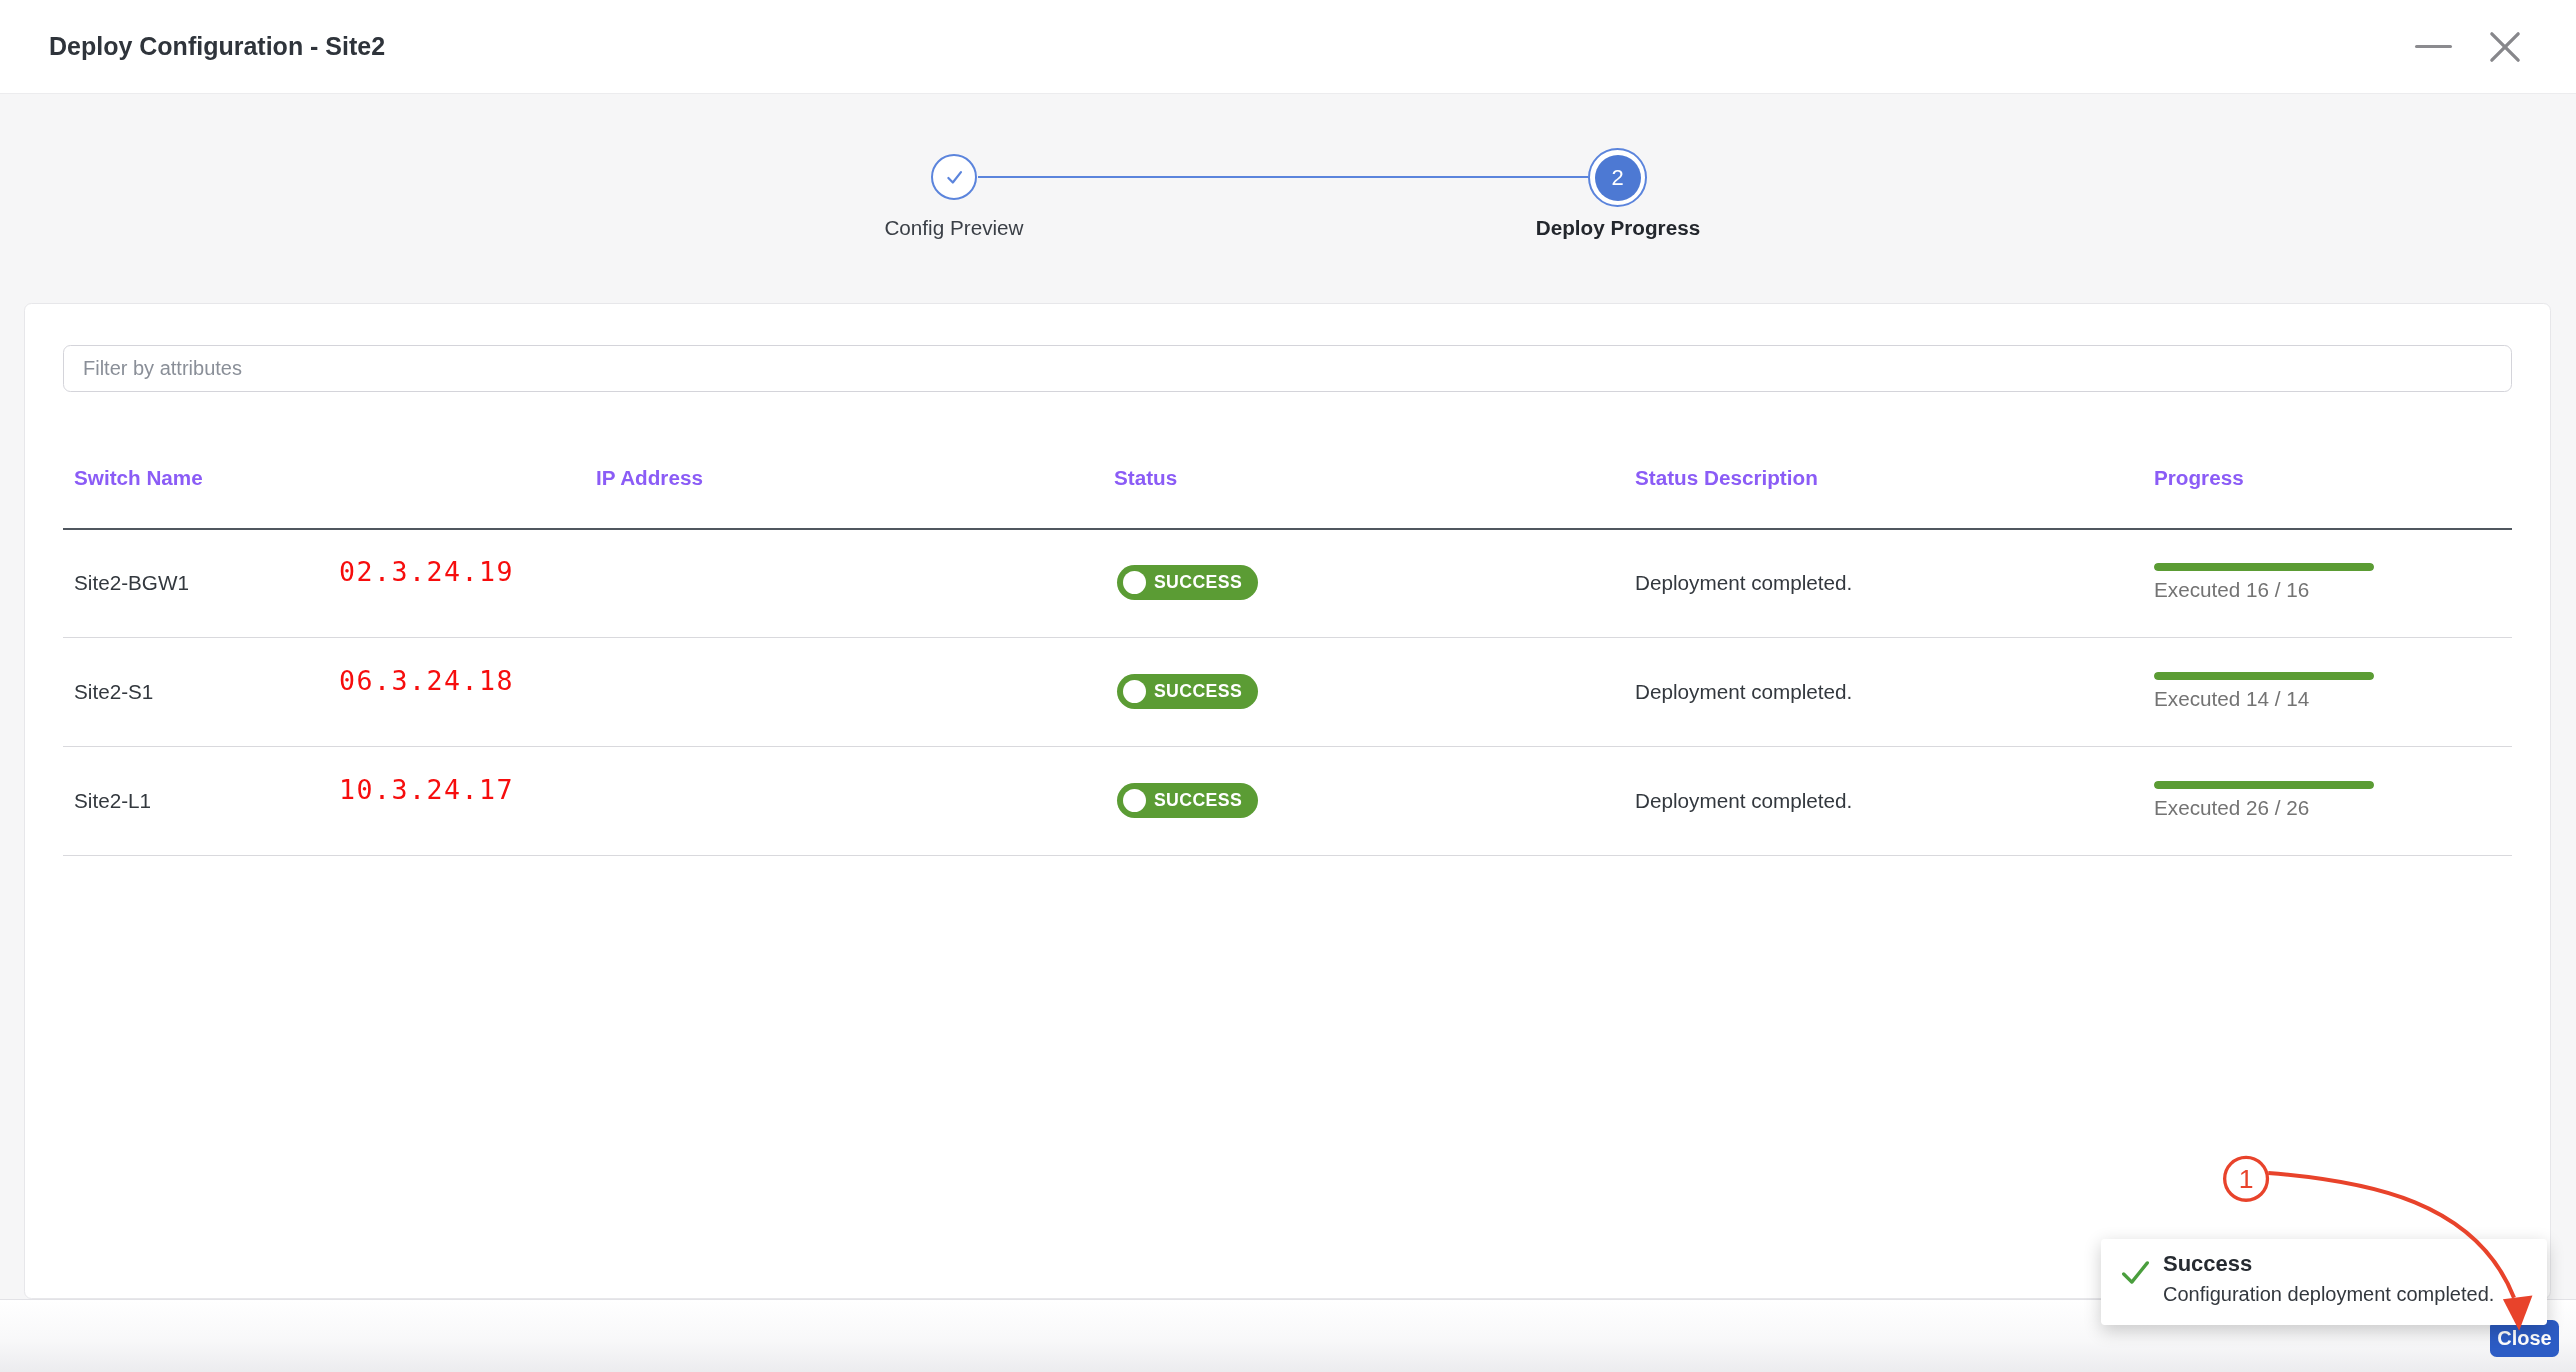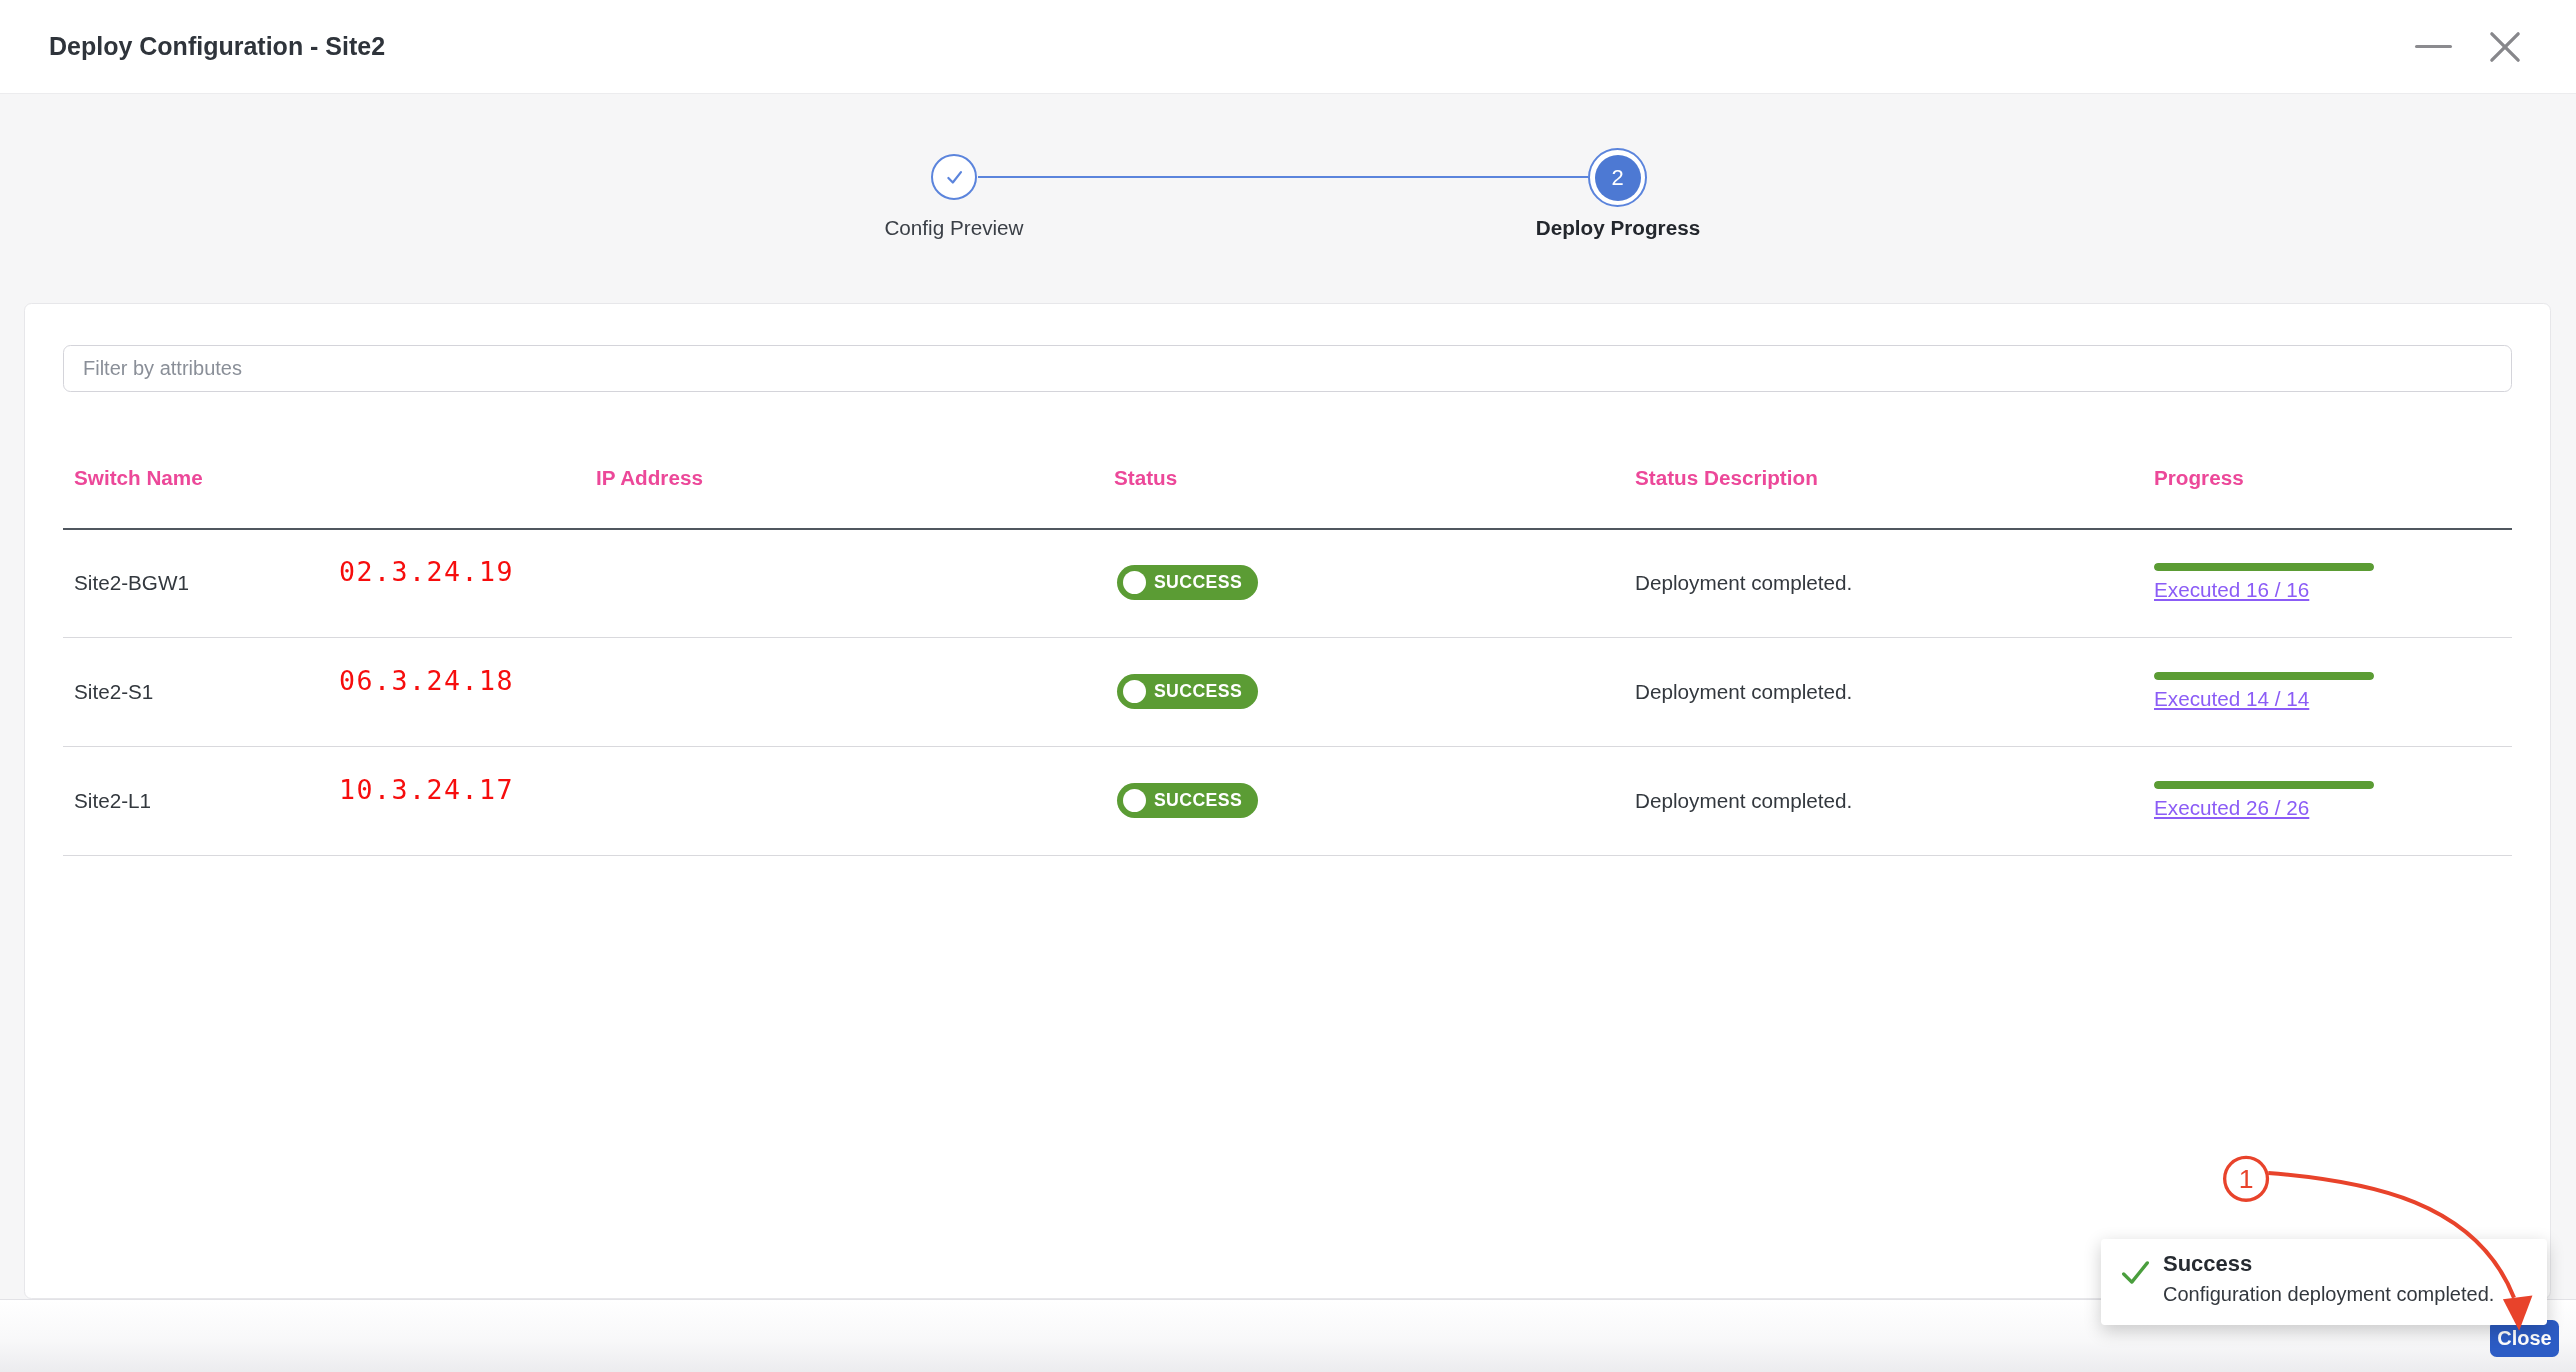--- a/index.html
+++ b/index.html
@@ -65,21 +65,21 @@
   .filter-input{
     position:absolute;left:38px;top:41px;width:2449px;height:47px;
     box-sizing:border-box;border:0.7px solid #d4d4da;border-radius:7.4px;
     padding:4px 19px;font-size:20px;color:#33383e;background:#fff;
     font-family:"Liberation Sans", sans-serif;outline:none;
   }
   .filter-input::placeholder{color:#8a8f98;}
 
   .thead{position:absolute;left:0;top:125px;width:100%;height:98px;}
   .th{position:absolute;top:0;height:98px;display:flex;align-items:center;
-      font-size:20.7px;font-weight:bold;color:#ec4899;}
+      font-size:20.7px;font-weight:bold;color:#8b5cf6;}
   .th.c0{left:49px;} .th.c1{left:571px;} .th.c2{left:1089px;} .th.c3{left:1610px;} .th.c4{left:2129px;}
   .thead-line{position:absolute;left:38px;top:224px;width:2449px;height:2.2px;background:#50575f;}
 
   .row{position:absolute;left:0;width:100%;height:109px;}
   .row.r0{top:224px;} .row.r1{top:333px;} .row.r2{top:442px;}
   .row-sep{position:absolute;left:38px;width:2449px;height:0.7px;background:#d9d9dd;}
   .sep0{top:333px;} .sep1{top:442px;} .sep2{top:551px;}
 
   .cell{position:absolute;top:0;height:109px;display:flex;align-items:center;
         font-size:20.7px;color:#33383e;}
@@ -94,21 +94,21 @@
   .badge{
     display:inline-flex;align-items:center;
     height:35px;border-radius:17.7px;background:#5b9c34;
     padding:0 16px 0 5.9px;box-sizing:border-box;
   }
   .badge-dot{width:23px;height:23px;border-radius:50%;background:#ffffff;margin-right:8px;flex:none;}
   .badge-text{color:#ffffff;font-size:17.7px;font-weight:bold;letter-spacing:0.4px;}
 
   .pbar-track{width:220px;height:8px;border-radius:4.4px;background:#e4e9df;overflow:hidden;}
   .pbar-fill{height:100%;background:#5b9c34;border-radius:4.4px;}
-  .pbar-label{font-size:20.7px;color:#8b5cf6;text-decoration:underline;}
+  .pbar-label{font-size:20.7px;color:#737373;}
 
   
   .footer{
     left:0;top:1299px;width:2576px;height:74px;
     border-top:0.7px solid #e2e2e6;
     background:linear-gradient(180deg,#ffffff 0%,#f8f8f9 55%,#ebebee 100%);
     z-index:4;
   }
   .close-btn{
     left:2490px;top:1320px;width:69px;height:37px;

